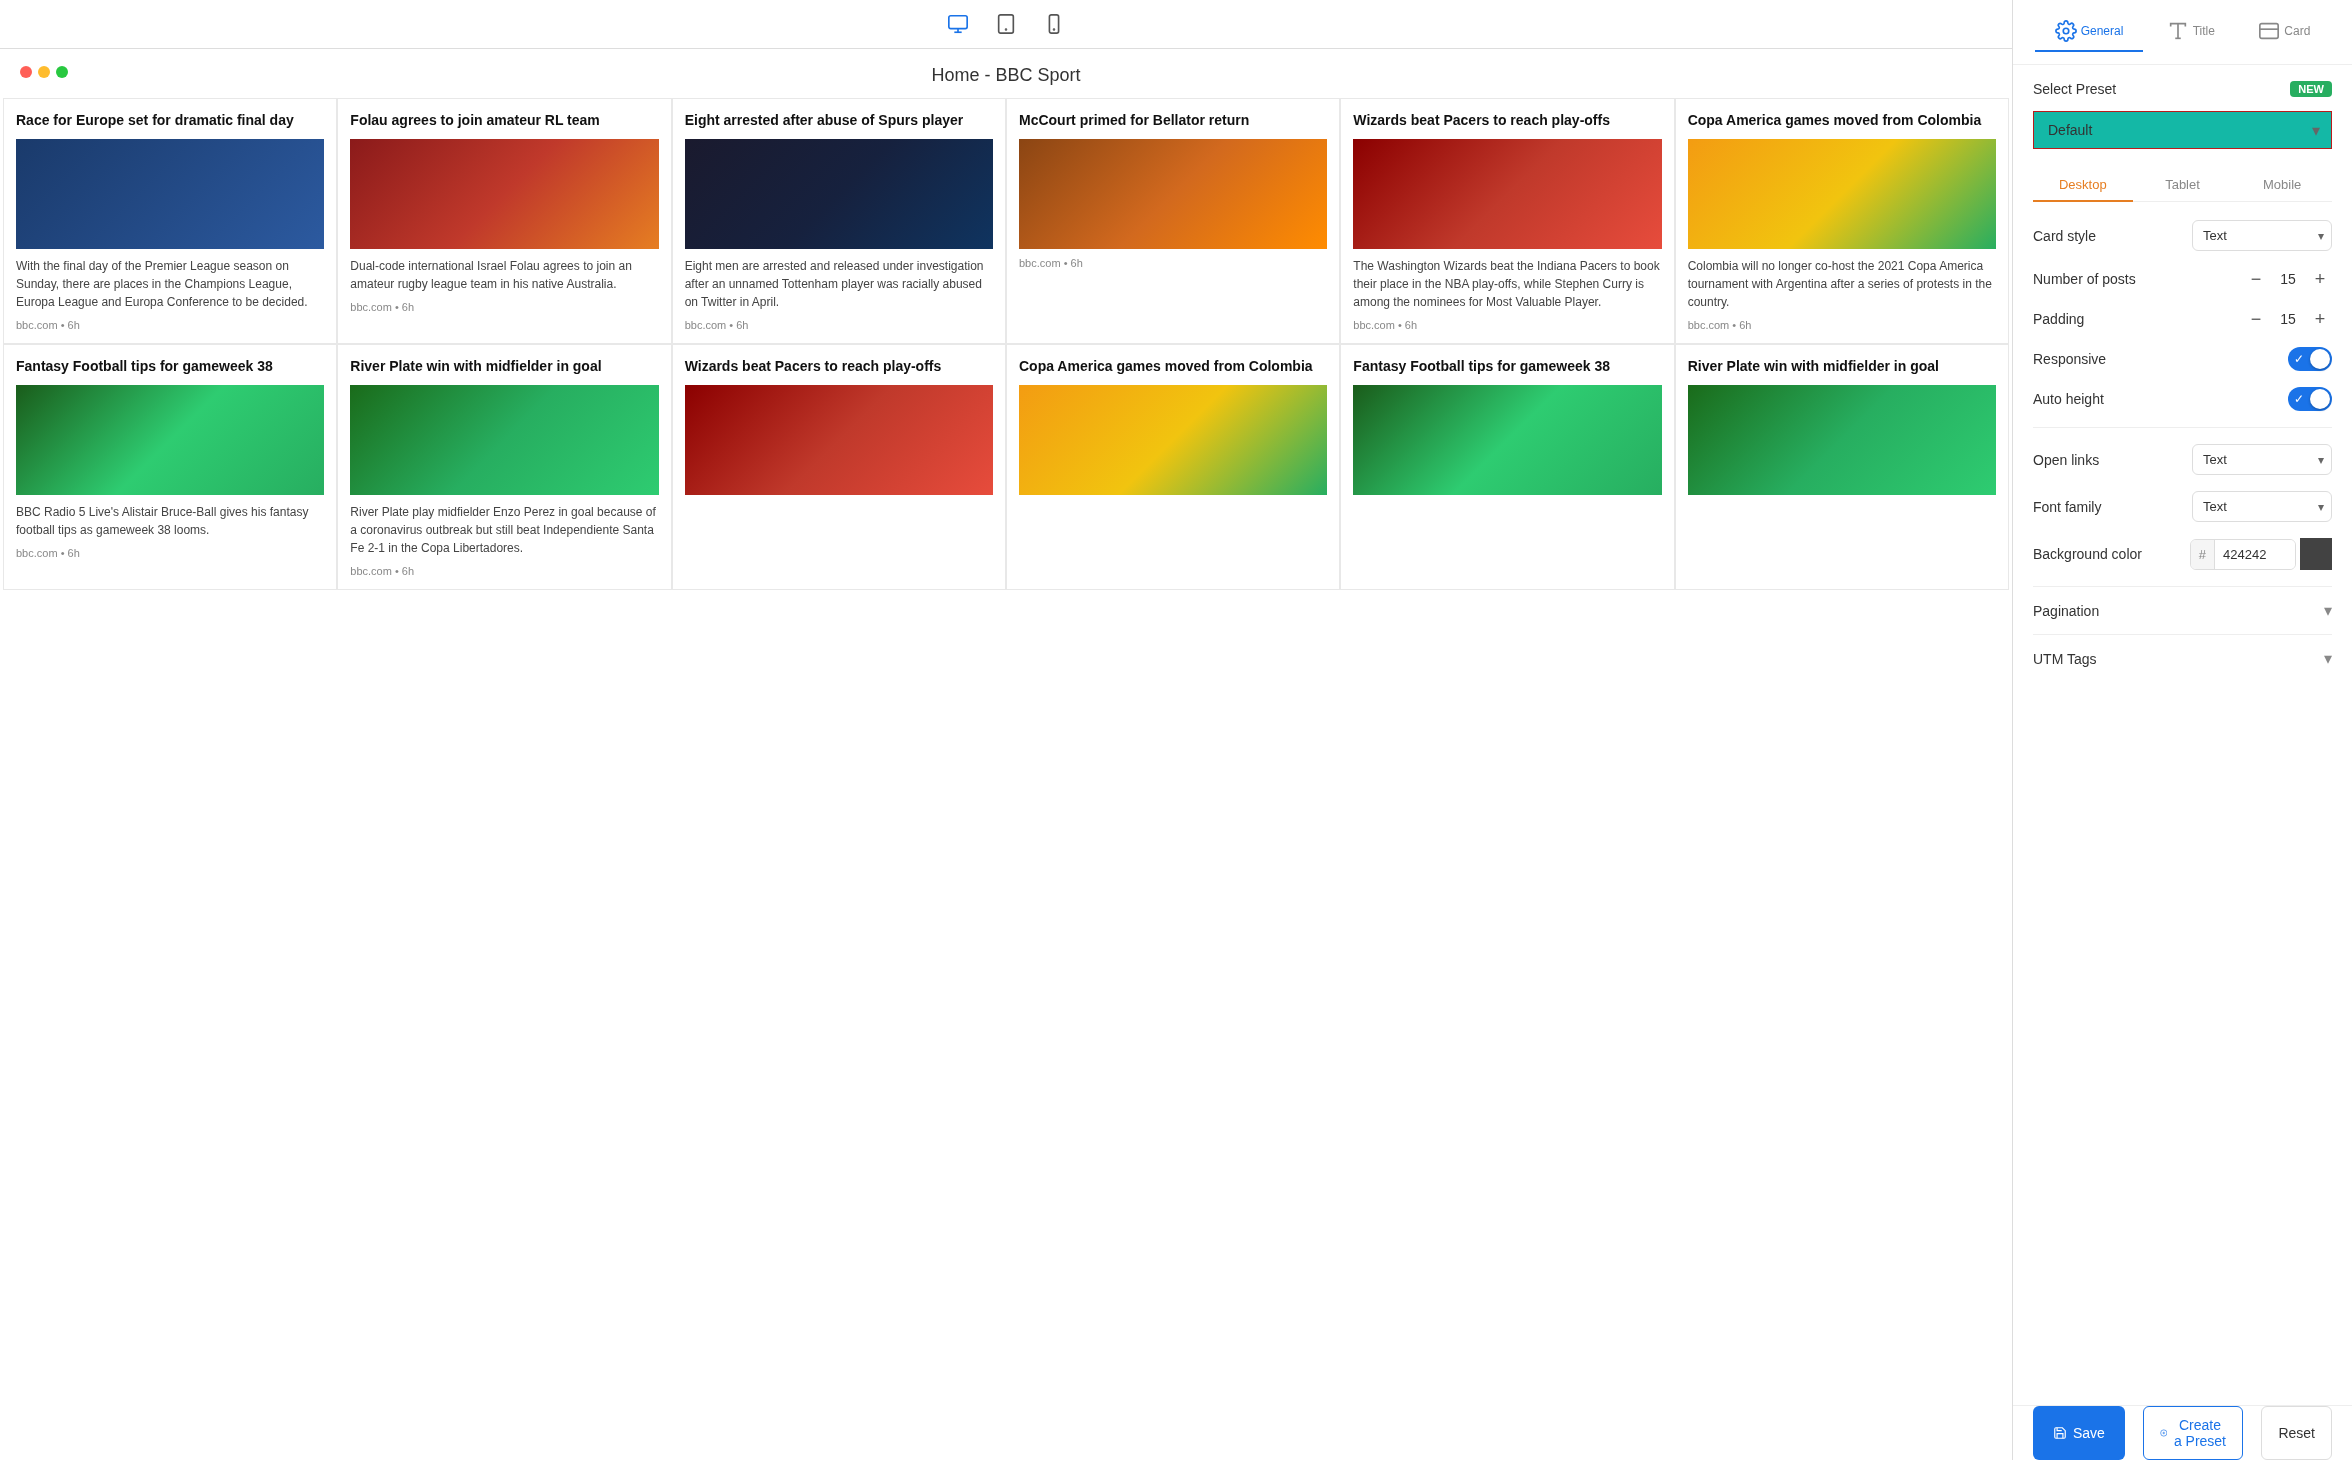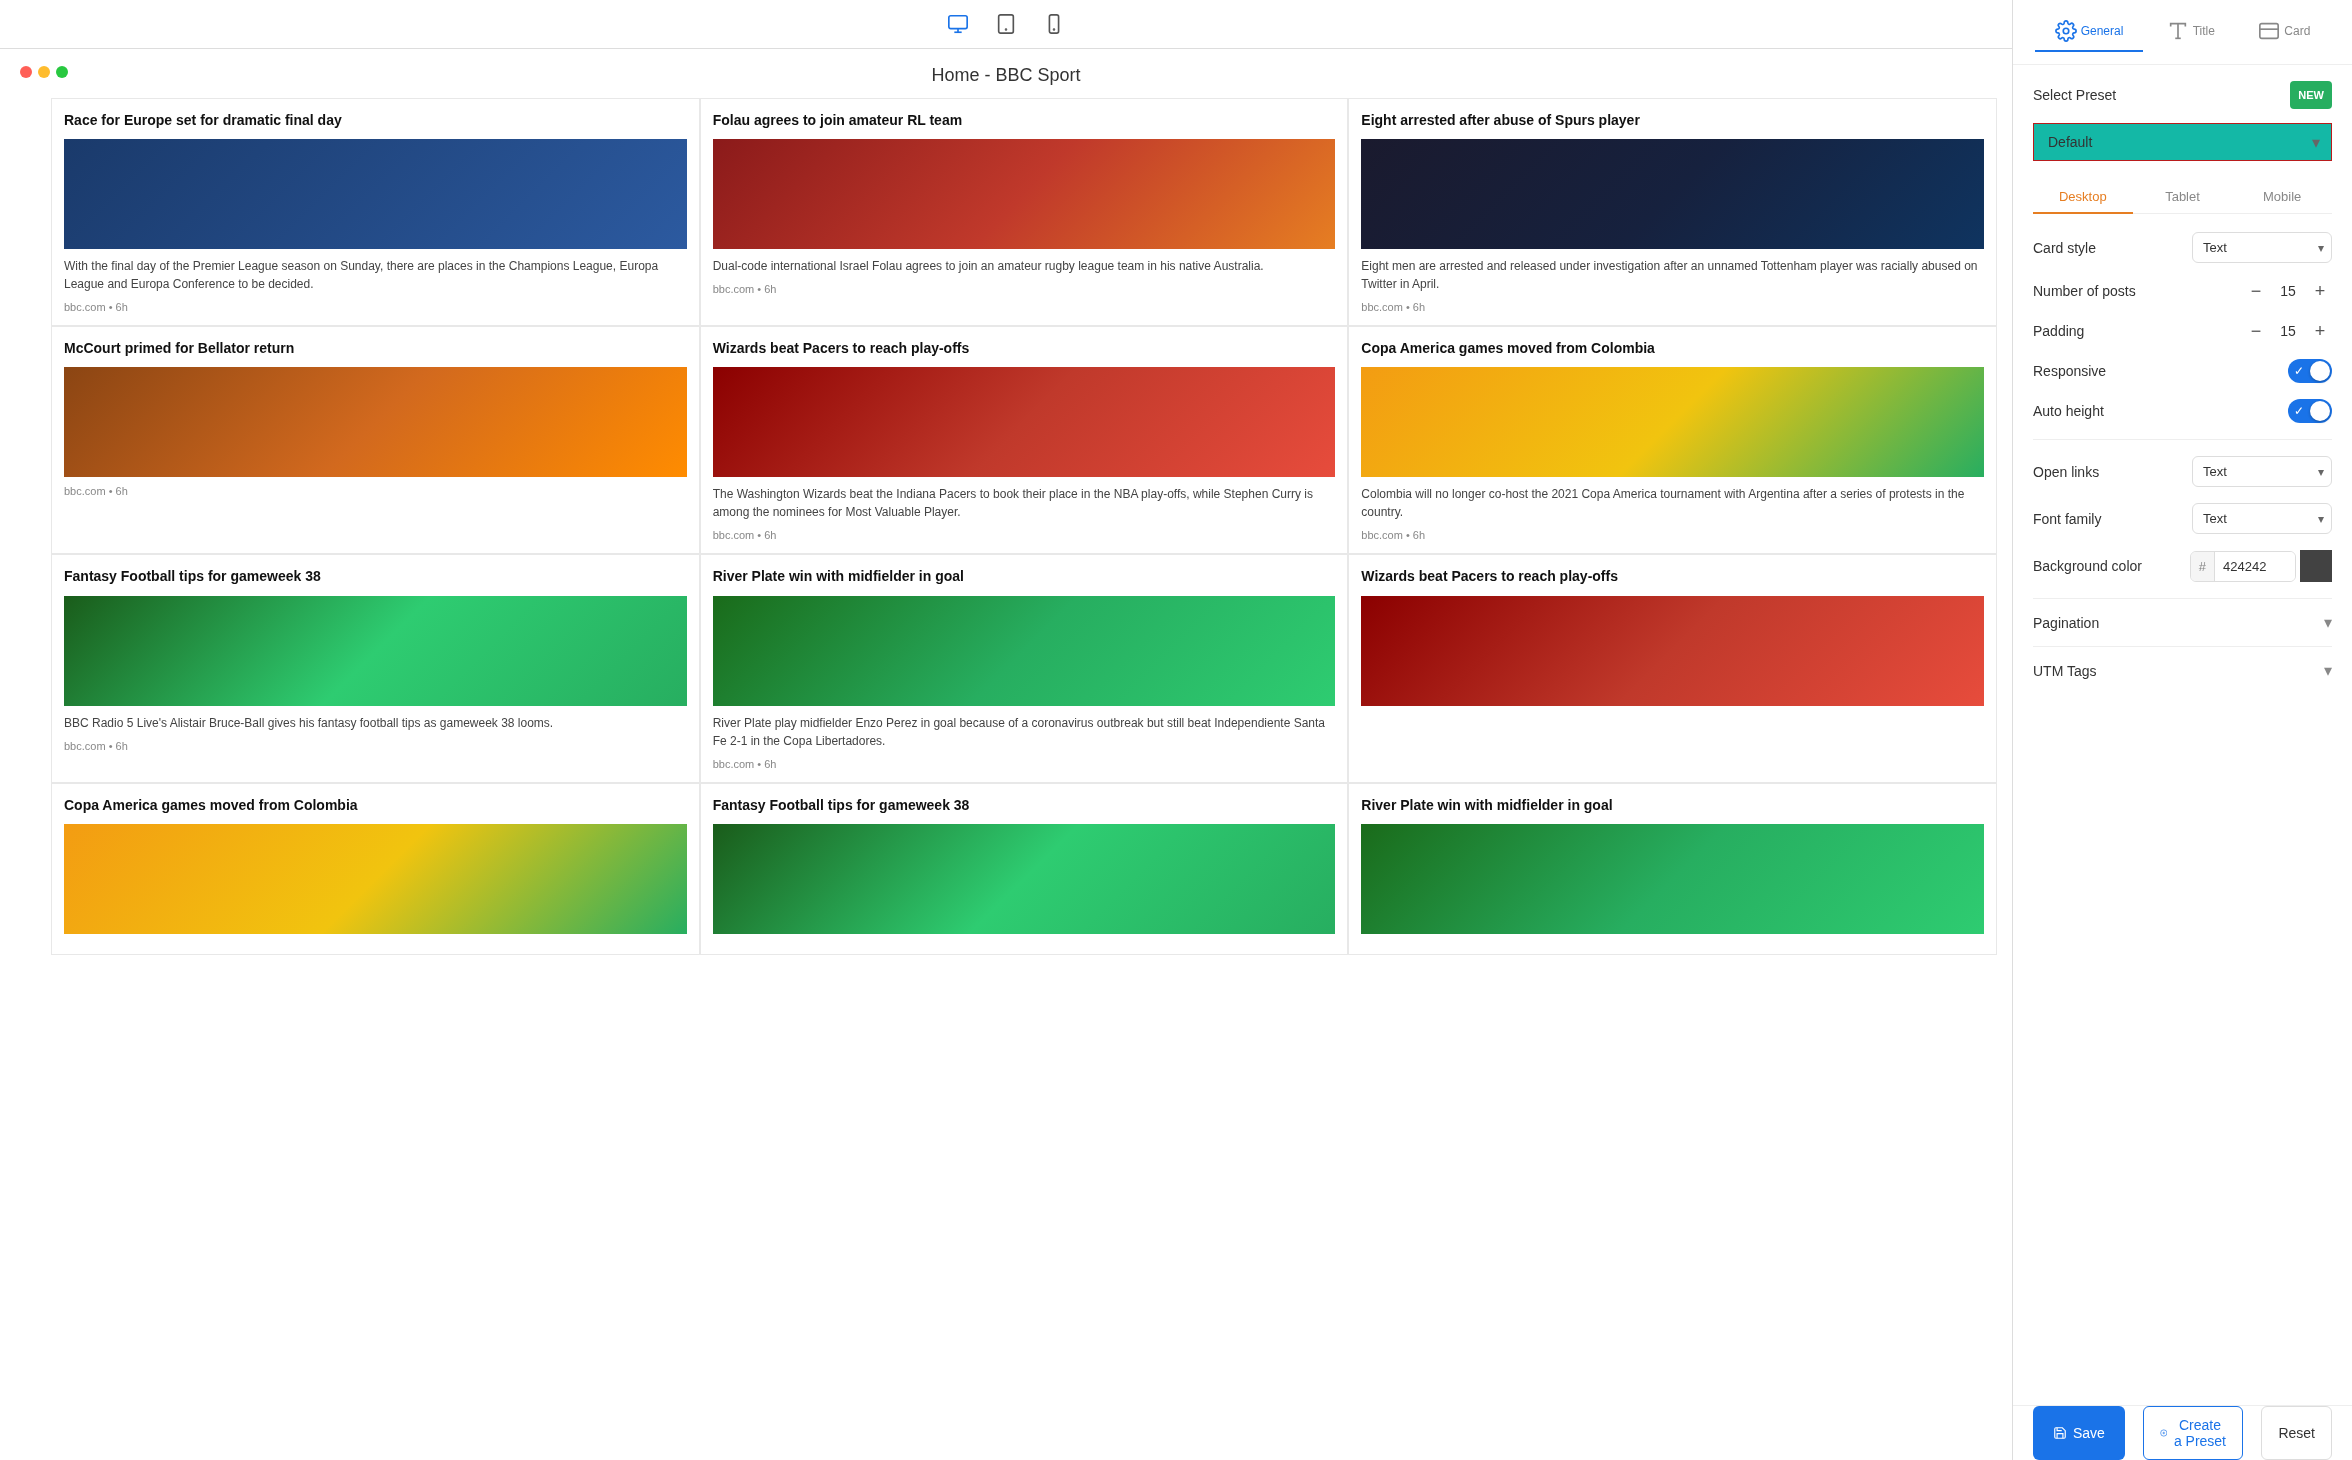--- a/index.html
+++ b/index.html
@@ -61,24 +61,23 @@
       left: 8px;
     }
     .tl { width: 12px; height: 12px; border-radius: 50%; }
     .tl-red { background: #ff5f57; }
     .tl-yellow { background: #febc2e; }
     .tl-green { background: #28c840; }
 
     
     .news-grid {
       display: grid;
-      grid-template-columns: repeat(3, 1fr);
+      grid-template-columns: repeat(6, 1fr);
       gap: 0;
-      padding: 0 15px 12px;
-      margin-left: 36px;
+      padding: 0 3px 12px;
     }
 
     .news-card {
       background: #fff;
       border: 1px solid #e8e8e8;
       padding: 12px;
       cursor: pointer;
     }
 
     .news-card-title {
@@ -226,21 +225,21 @@
       font-size: 14px;
       font-weight: 500;
       color: #333;
     }
 
     .new-badge {
       background: #27ae60;
       color: #fff;
       font-size: 11px;
       font-weight: 700;
-      padding: 8px 8px;
+      padding: 2px 8px;
       border-radius: 4px;
     }
 
     .select-wrapper {
       position: relative;
       width: 100%;
       margin-bottom: 20px;
     }
 
     .select-wrapper select {

